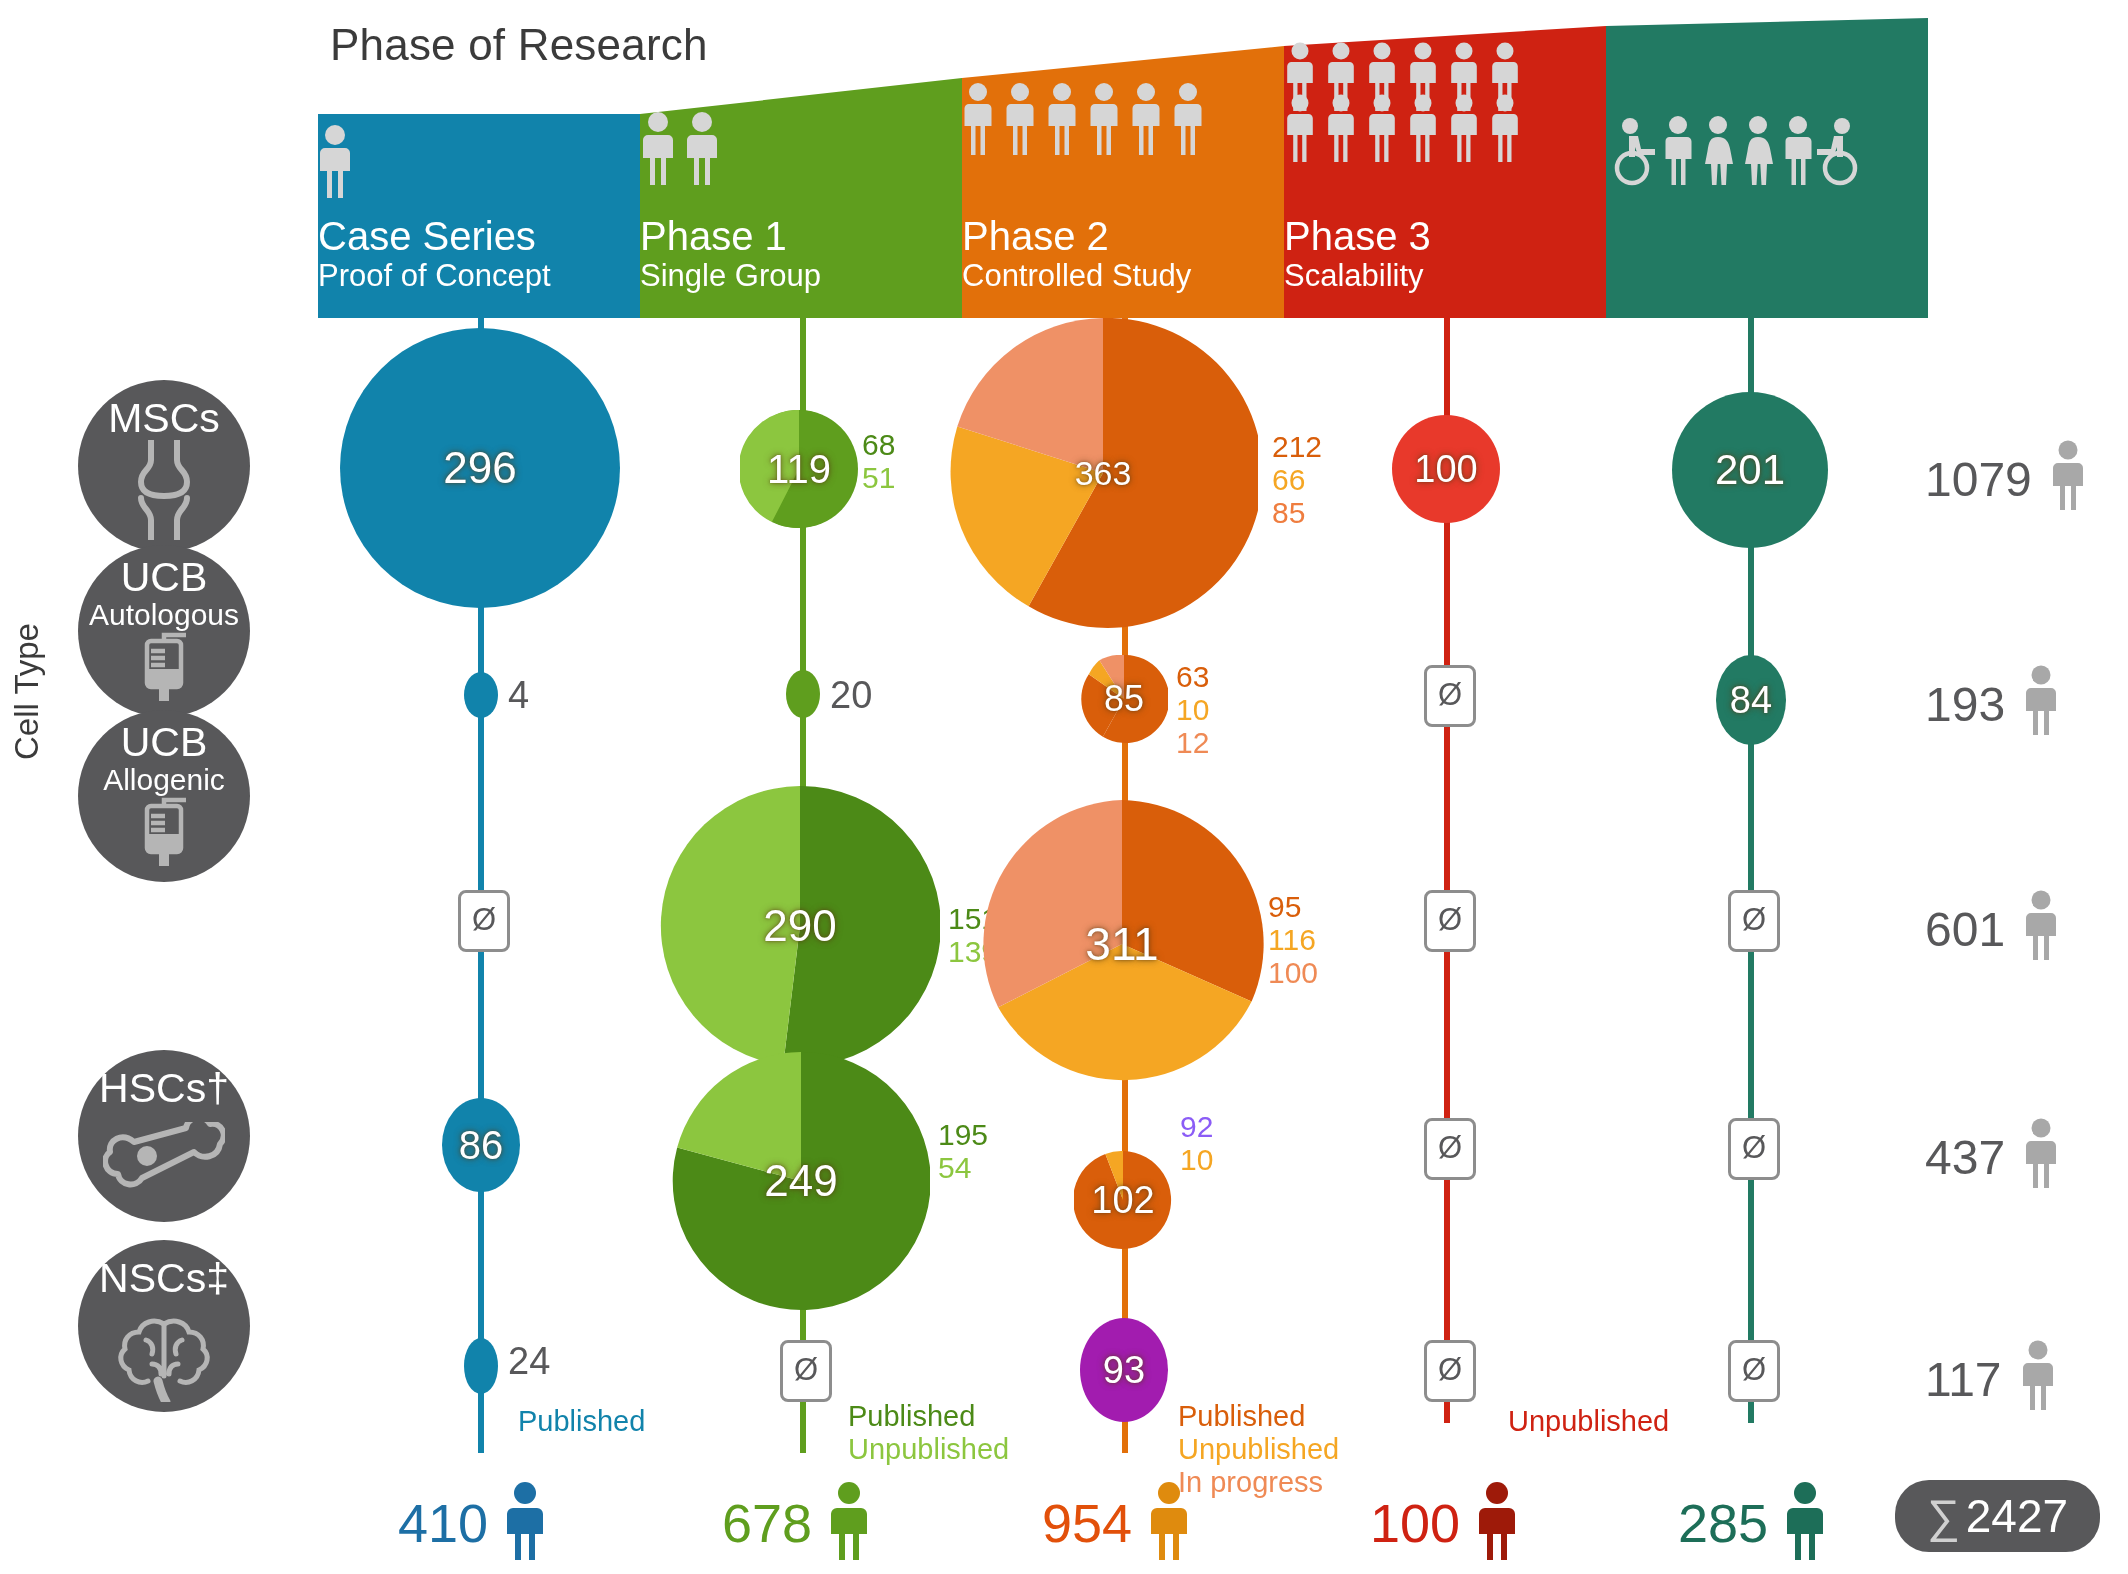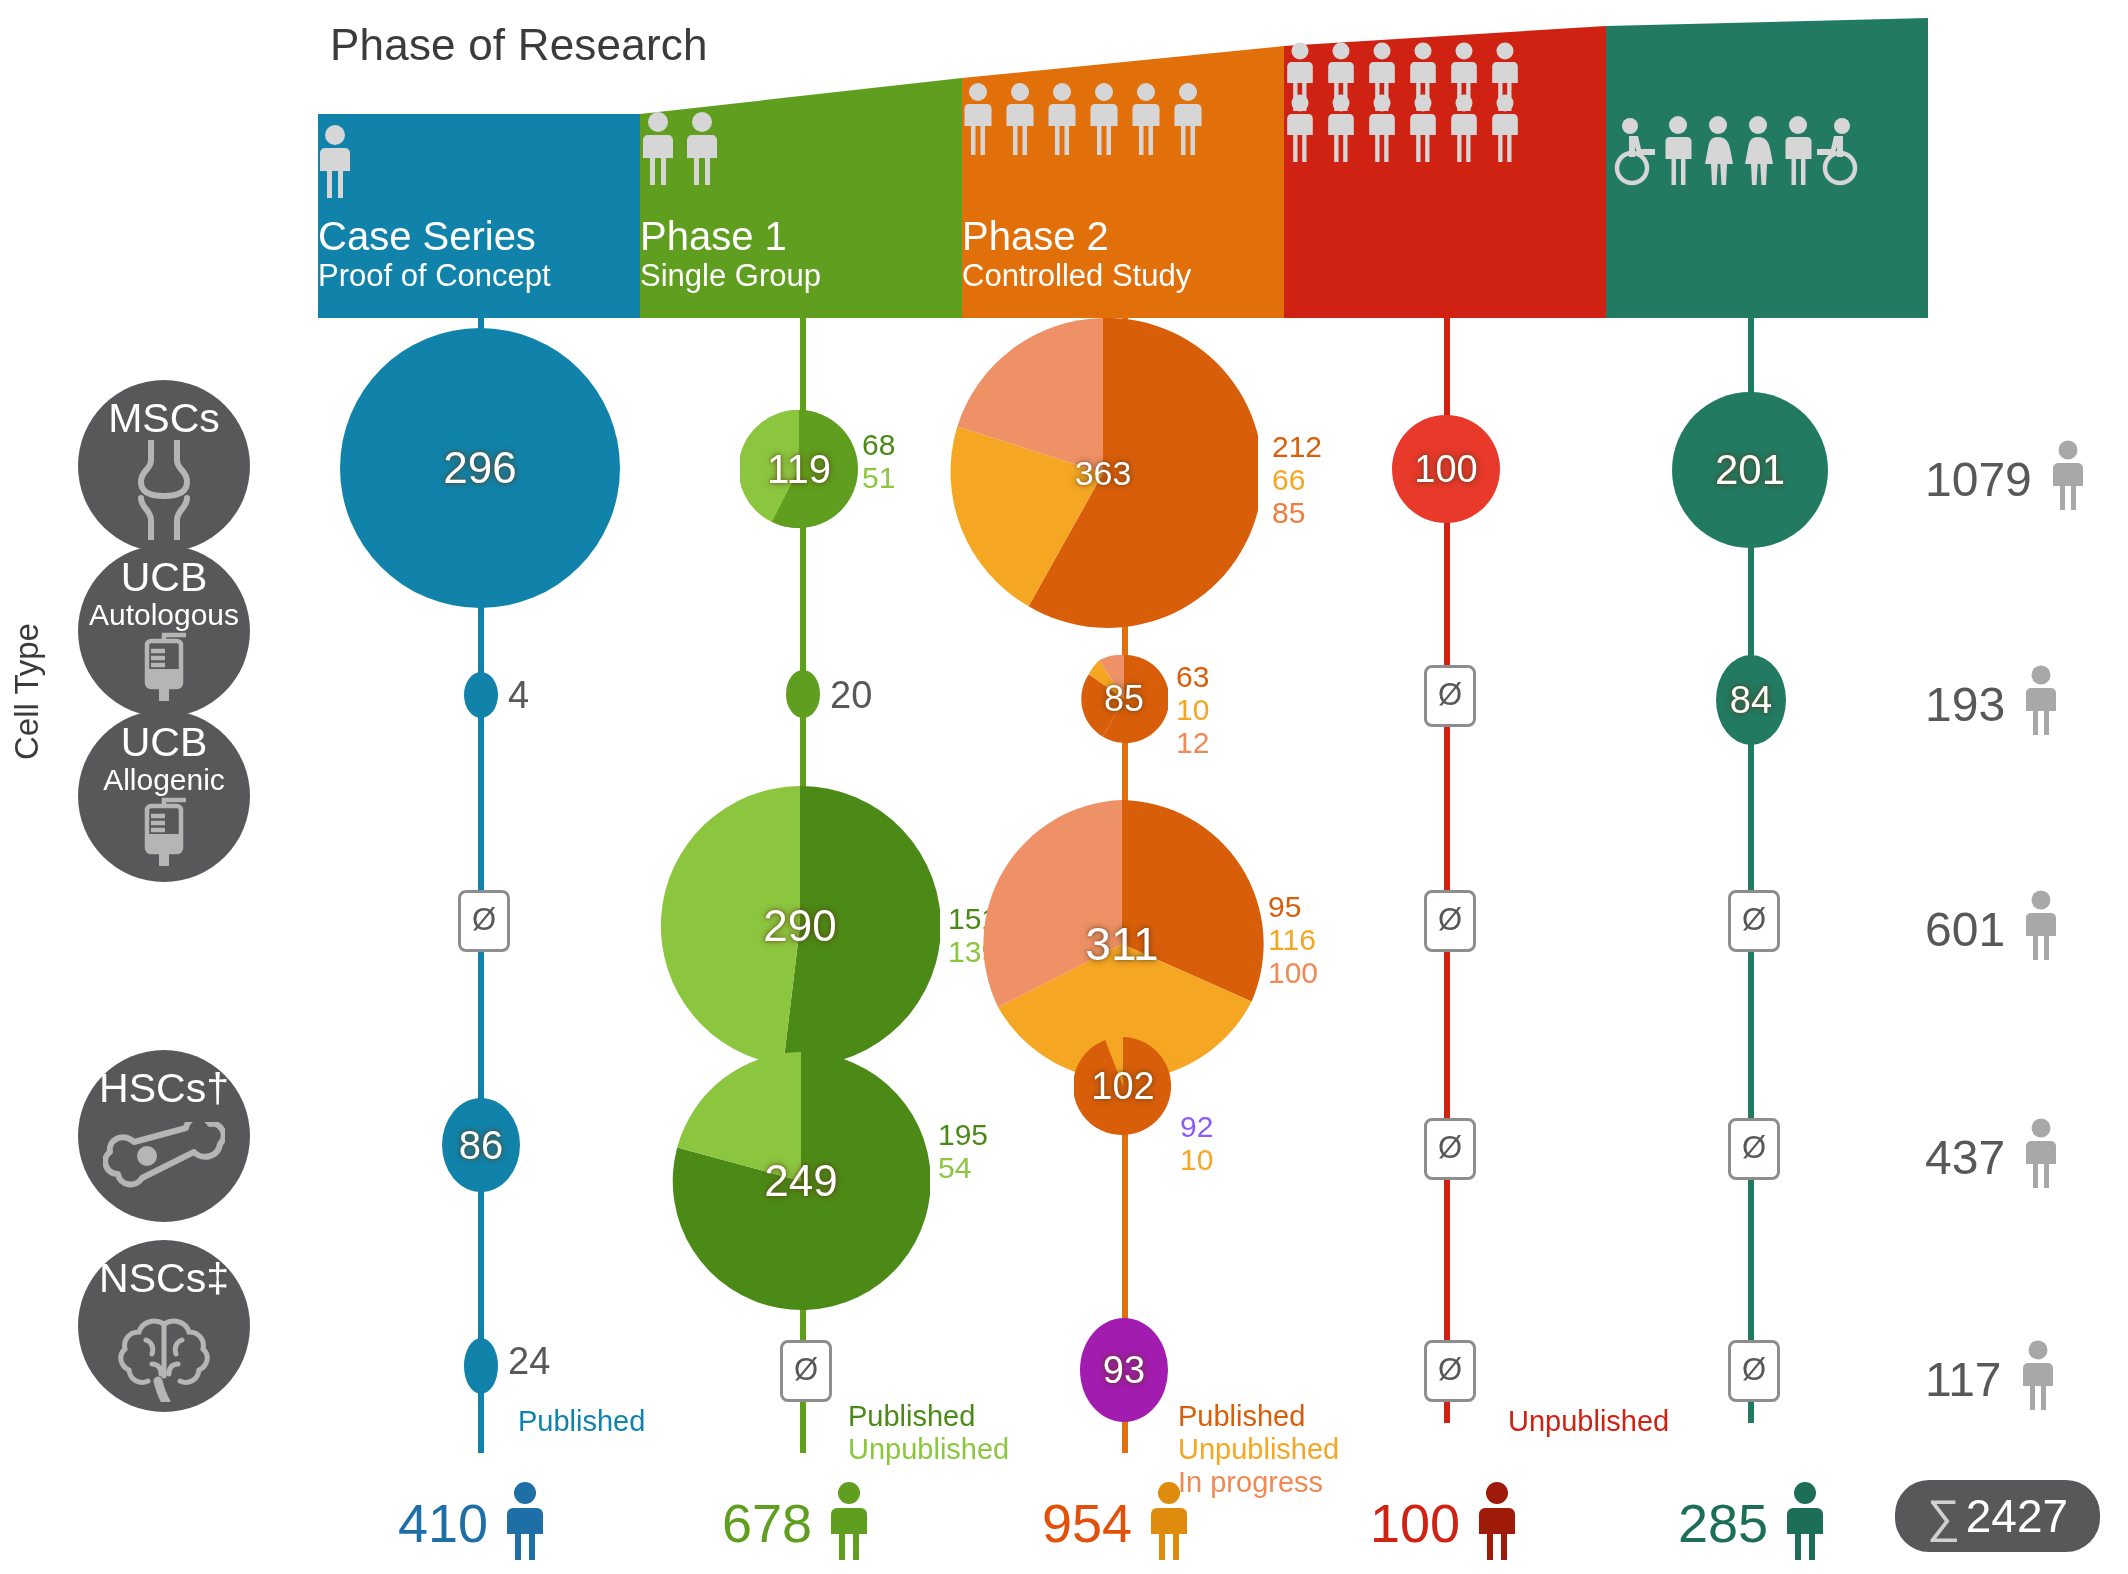--- a/index.html
+++ b/index.html
@@ -207,20 +207,24 @@
     <div class="hdr-main">Case Series</div>
     <div class="hdr-sub">Proof of Concept</div>
   </div>
   <div class="hdr-col" style="left:322px;top:196px;width:322px;">
     <div class="hdr-main">Phase 1</div>
     <div class="hdr-sub">Single Group</div>
   </div>
   <div class="hdr-col" style="left:644px;top:196px;width:322px;">
     <div class="hdr-main">Phase 2</div>
     <div class="hdr-sub">Controlled Study</div>
+  </div>
+  <div class="hdr-col" style="left:966px;top:196px;width:322px;">
+    <div class="hdr-main">Phase 3</div>
+    <div class="hdr-sub">Scalability</div>
   </div>
 </div>
 
 <div id="celltype-axis" class="abs">Cell Type</div>
 
 <div class="cellchip" style="left:78px;top:380px;">
   <div class="lab1">MSCs</div>
   <div class="gly">
     <svg width="74" height="100" viewBox="0 0 74 100">
         <g fill="none" stroke="#b5b5b5" stroke-width="6" stroke-linecap="round" stroke-linejoin="round">
@@ -427,21 +431,21 @@
     <path d="M50 50 L50 0 A50 50 0 1 1 2 37 Z" fill="#4c8a17"></path>
     <path d="M50 50 L2 37 A50 50 0 0 1 50 0 Z" fill="#8cc63f"></path>
   </svg>
   <div class="cnt">249</div>
 </div>
 <div class="breakdown" style="left:938px;top:1118px;">
   <div style="color:#4c8a17">195</div>
   <div style="color:#8cc63f">54</div>
 </div>
 
-<div class="node" style="left:1074px;top:1037px;width:98px;height:98px;">
+<div class="node" style="left:1074px;top:1151px;width:98px;height:98px;">
   <svg width="98" height="98" viewBox="0 0 100 100">
     <path d="M50 50 L50 0 A50 50 0 1 1 32 3 Z" fill="#d95e0a"></path>
     <path d="M50 50 L32 3 A50 50 0 0 1 50 0 Z" fill="#f5a623"></path>
   </svg>
   <div class="cnt" style="font-size:38px">102</div>
 </div>
 <div class="breakdown" style="left:1180px;top:1110px;">
   <div style="color:#8b5cf6">92</div>
   <div style="color:#f5a623">10</div>
 </div>

